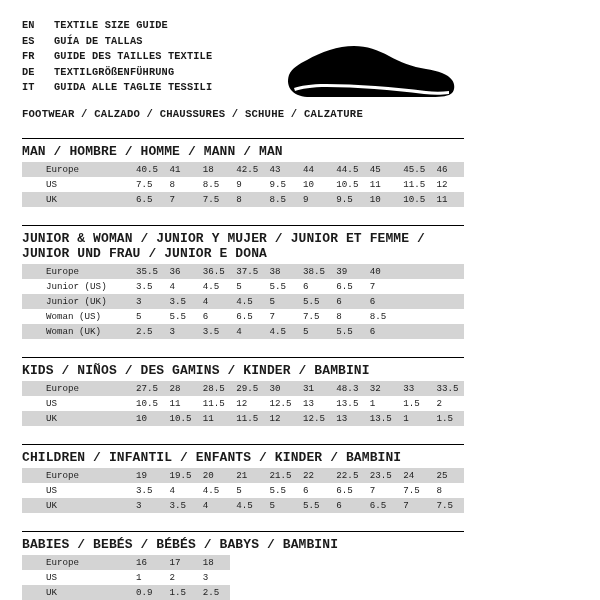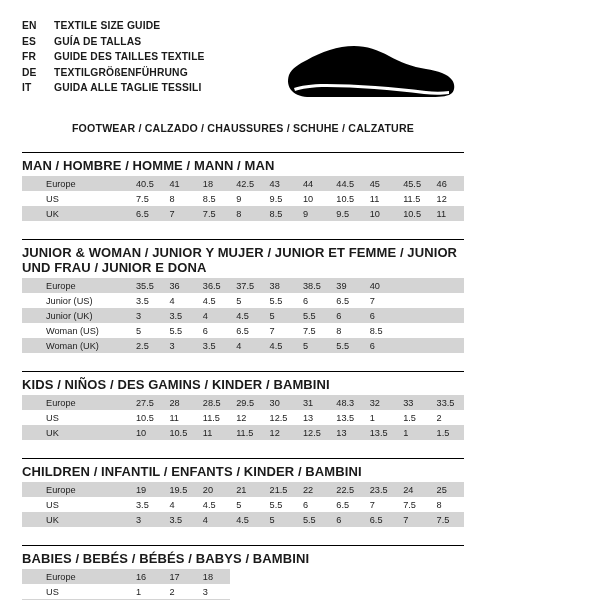--- a/index.html
+++ b/index.html
@@ -13,20 +13,21 @@
     font-family: "Liberation Sans", sans-serif;
     color: #1a1a1a;
     overflow: hidden;
   }
   .page {
     position: relative;
     width: 486px;
     height: 600px;
     box-sizing: border-box;
     padding: 18px 22px 0 22px;
+    font-family: Liberation Mono, monospace;
   }
 
   
   .header {
     display: flex;
     align-items: flex-start;
     justify-content: space-between;
   }
   .lang-block {
     display: block;
@@ -48,25 +49,23 @@
   }
 
   .shoe-wrap {
     width: 190px;
     height: 78px;
     margin-right: 8px;
     margin-top: 12px;
   }
 
   .footwear-line {
-    margin-top: 14px;
     font-size: 10.6px;
     font-weight: bold;
     letter-spacing: 0.2px;
-    text-align: center;
   }
 
   
   .section {
     margin-top: 18px;
   }
   .section-title {
     font-size: 13px;
     font-weight: bold;
     letter-spacing: 0.1px;

